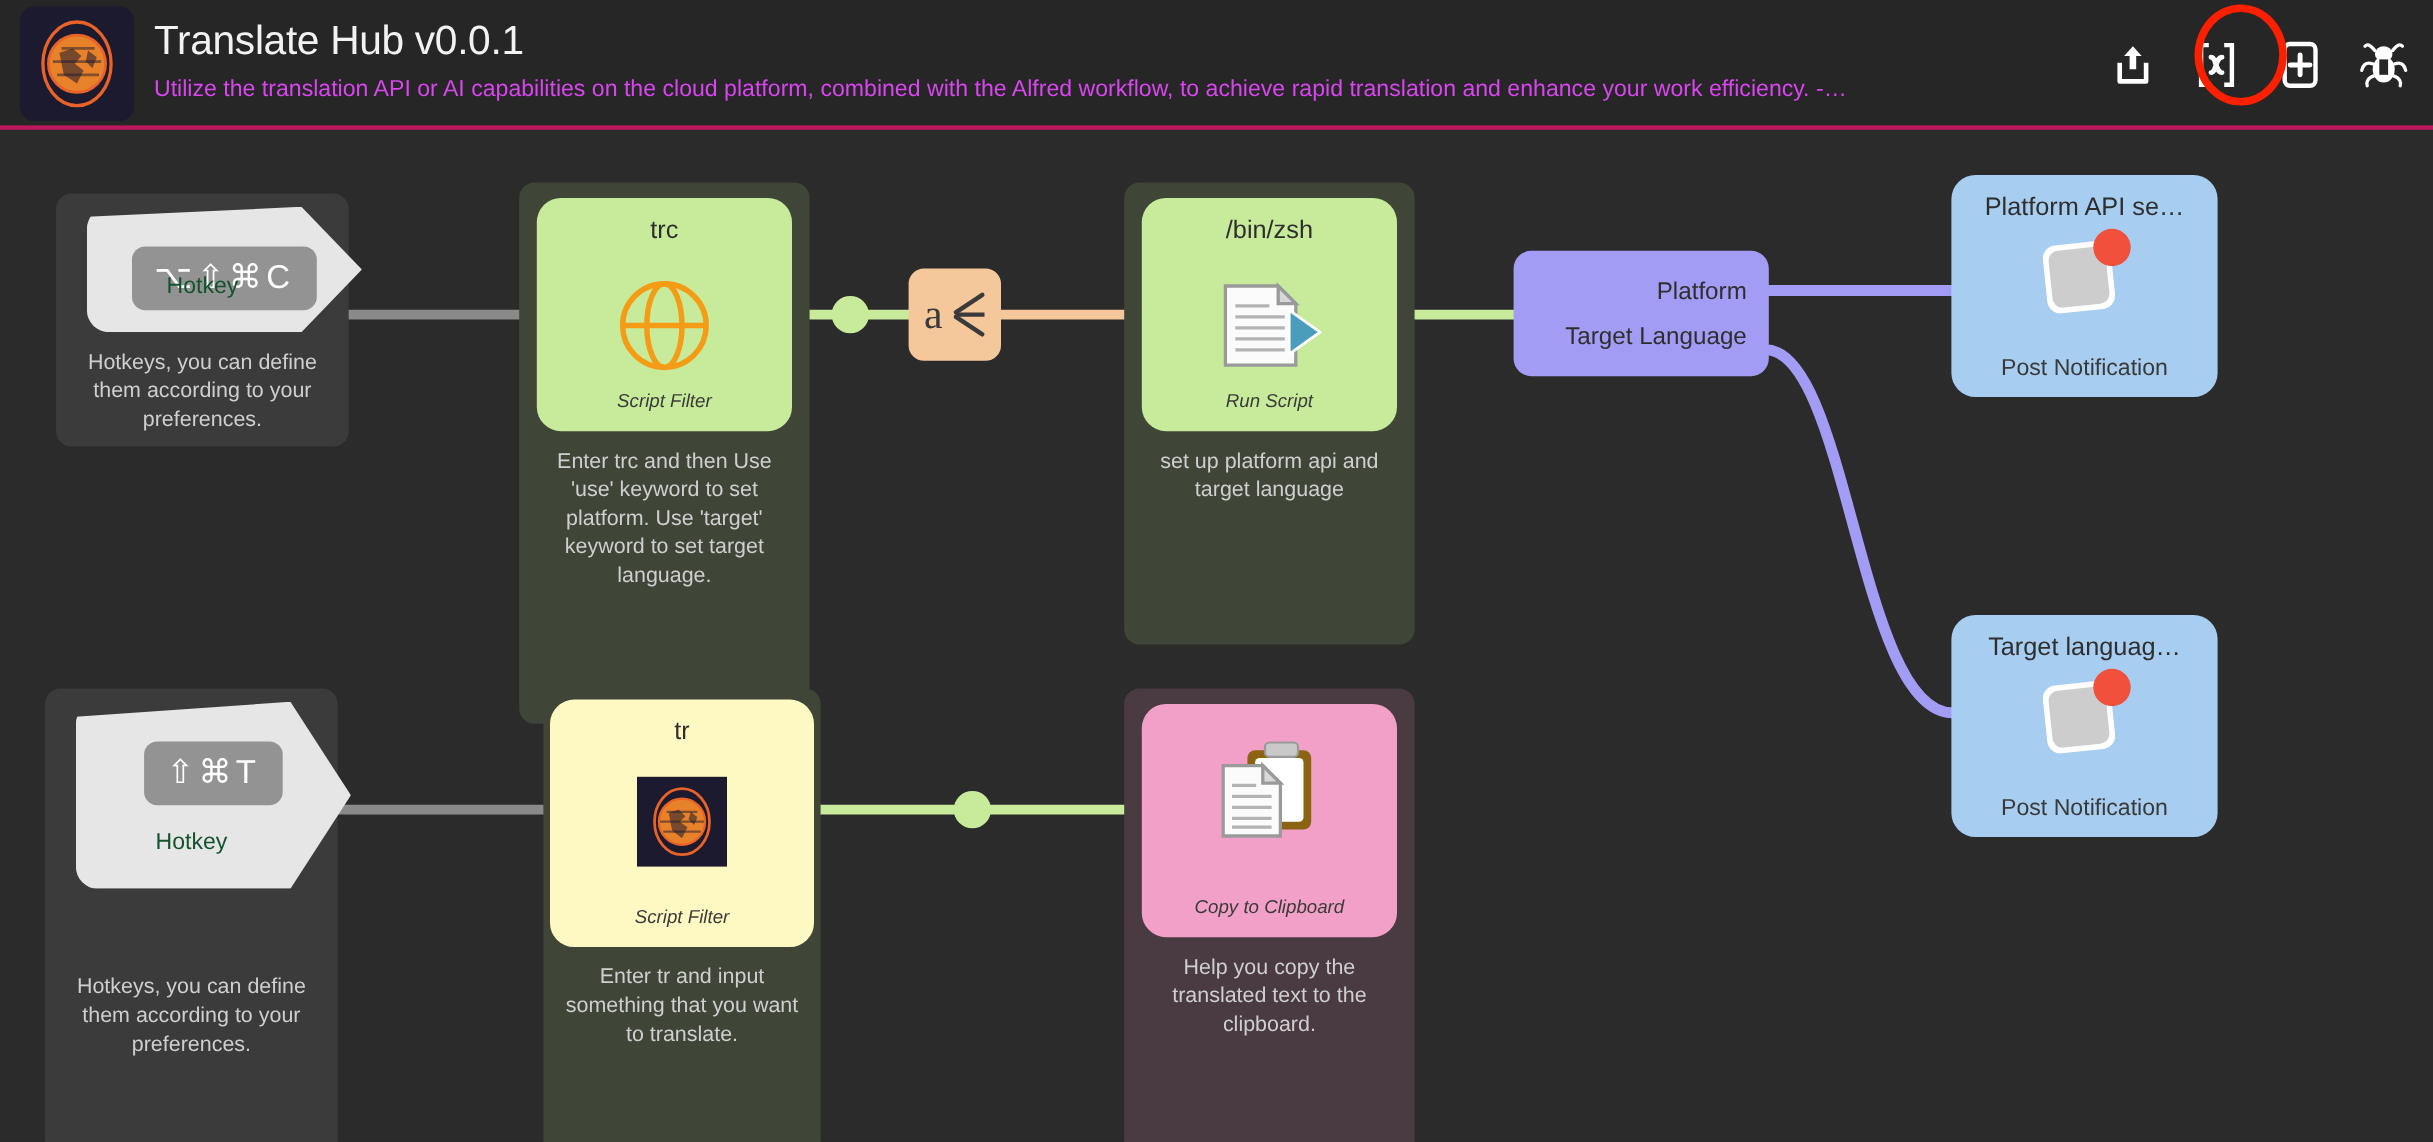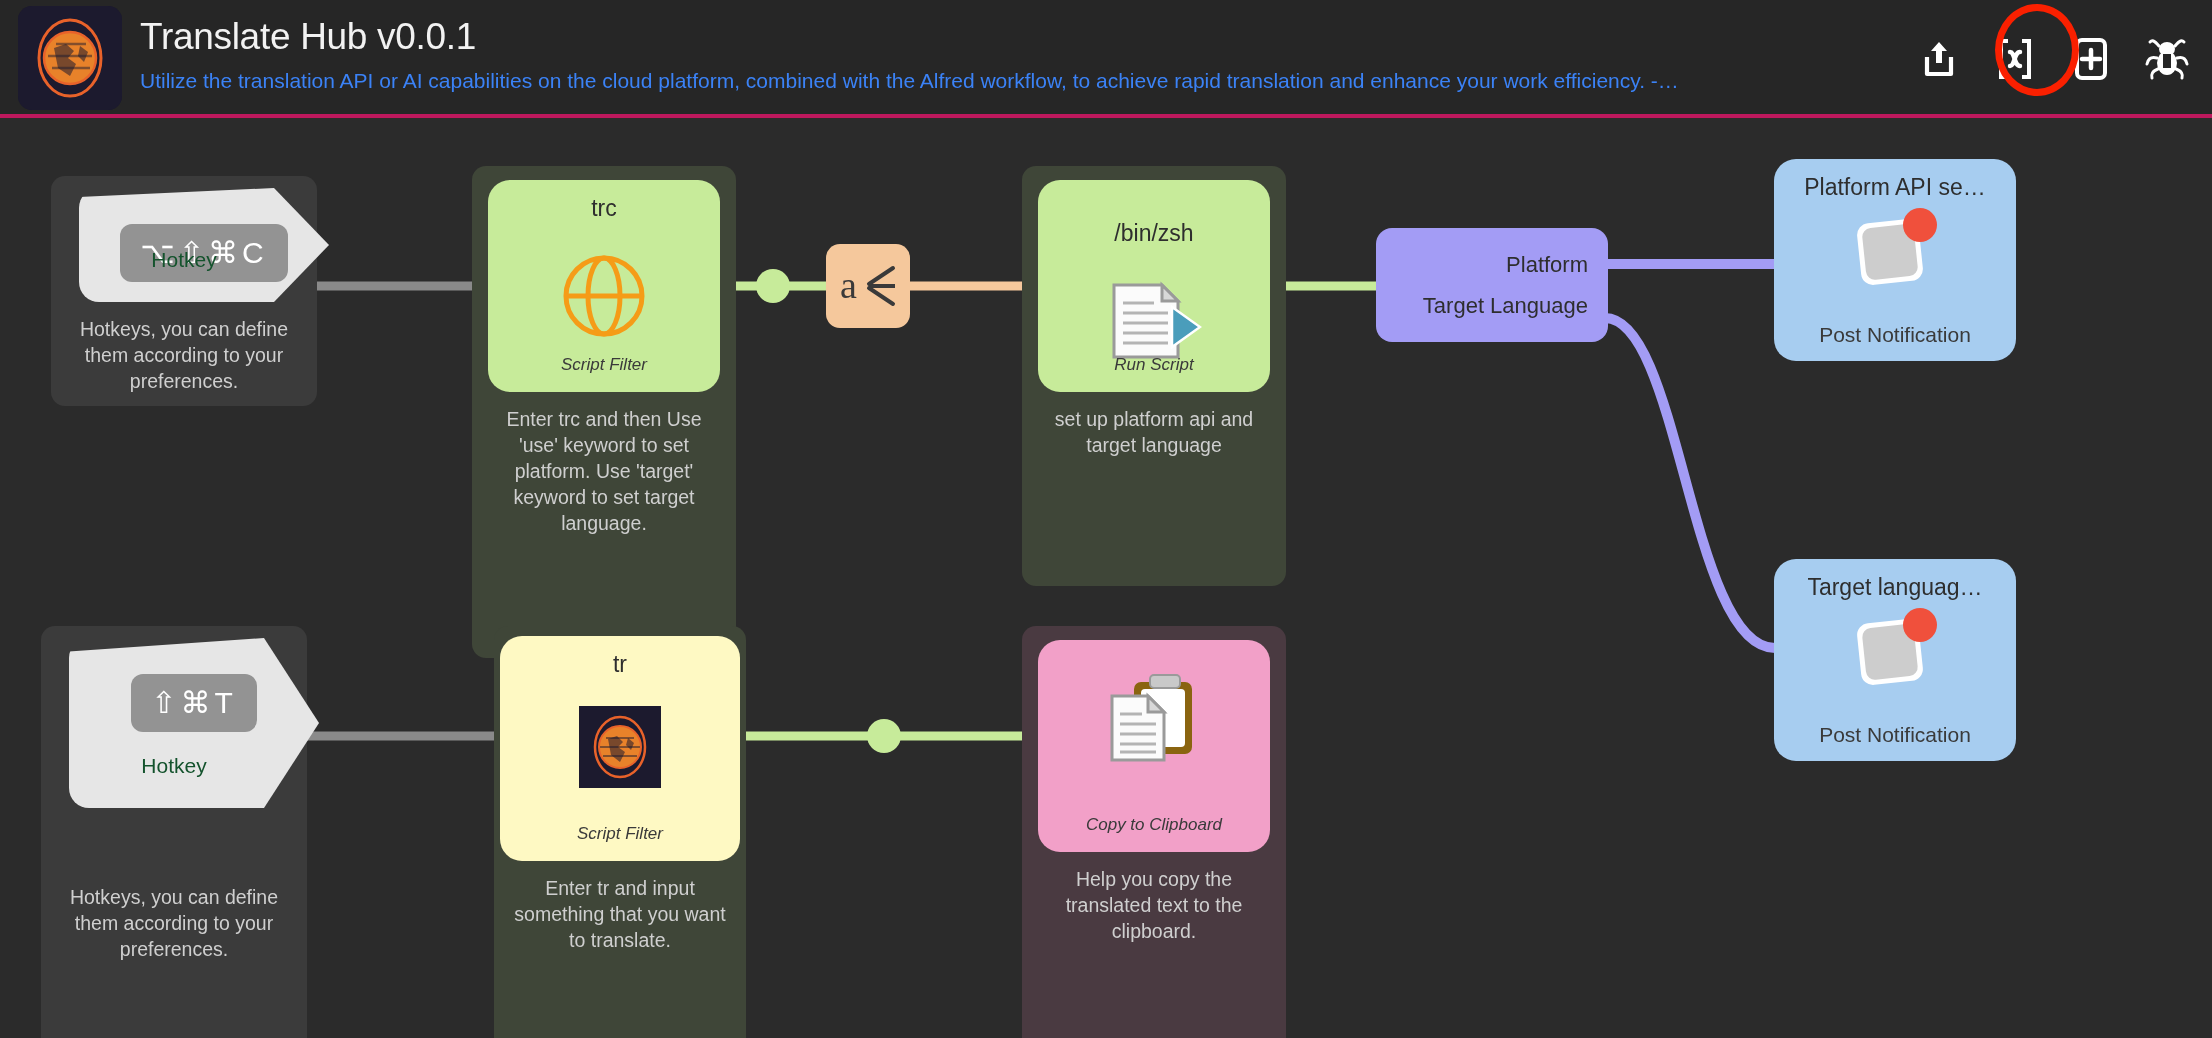--- a/index.html
+++ b/index.html
@@ -23,21 +23,21 @@
     border-radius: 14px;
     background: #1c1a2e;
     overflow: hidden;
   }
   #header-titles { position: absolute; left: 140px; top: 14px; }
   #app-title {
     font-size: 37px; font-weight: 400; color: #f2f2f2;
     letter-spacing: -0.3px; line-height: 46px;
   }
   #app-subtitle {
-    font-size: 21px; color: #3b82f6; line-height: 30px;
+    font-size: 21px; color: #d946ef; line-height: 30px;
     margin-top: 6px; white-space: nowrap;
     max-width: 1790px; overflow: hidden; text-overflow: ellipsis;
   }
   #header-tools {
     position: absolute; right: 22px; top: 0; height: 118px;
     display: flex; align-items: center; gap: 30px;
   }
   .tool-btn {
     width: 46px; height: 54px;
     display: flex; align-items: center; justify-content: center;
@@ -224,21 +224,21 @@
   <div style="position:absolute; left:826px; top:126px; width:84px; height:84px; background:#f5c89c; border-radius:14px; display:flex; align-items:center; justify-content:center;">
     <svg width="58" height="48" viewBox="0 0 58 48">
       <text x="1" y="36" font-family="Liberation Serif, serif" font-size="38" fill="#3a3a3a">a</text>
       <line x1="30" y1="24" x2="56" y2="24" stroke="#3a3a3a" stroke-width="4"></line>
       <line x1="30" y1="22" x2="54" y2="6" stroke="#3a3a3a" stroke-width="4" stroke-linecap="round"></line>
       <line x1="30" y1="26" x2="54" y2="42" stroke="#3a3a3a" stroke-width="4" stroke-linecap="round"></line>
     </svg>
   </div>
 
   <div class="node-card" style="left:1022px; top:48px; width:264px; height:420px; background:#3f4638;">
-    <div class="node-body" style="width:232px; height:212px; margin-top:14px; background:#c7eb9a;justify-content:center;">
+    <div class="node-body" style="width:232px; height:212px; margin-top:14px; background:#c7eb9a;">
       <div class="node-kw">/bin/zsh</div>
       <div class="node-icon">
         <svg width="96" height="84" viewBox="0 0 96 84">
           <path d="M8 6 H56 L72 22 V78 H8 Z" fill="#fbfbfb" stroke="#9a9a9a" stroke-width="3"></path>
           <path d="M56 6 V22 H72 Z" fill="#d8d8d8" stroke="#9a9a9a" stroke-width="3"></path>
           <g stroke="#b4b4b4" stroke-width="3">
             <line x1="17" y1="24" x2="48" y2="24"></line>
               <line x1="17" y1="34" x2="62" y2="34"></line>
             <line x1="17" y1="44" x2="62" y2="44"></line>
               <line x1="17" y1="54" x2="62" y2="54"></line>

